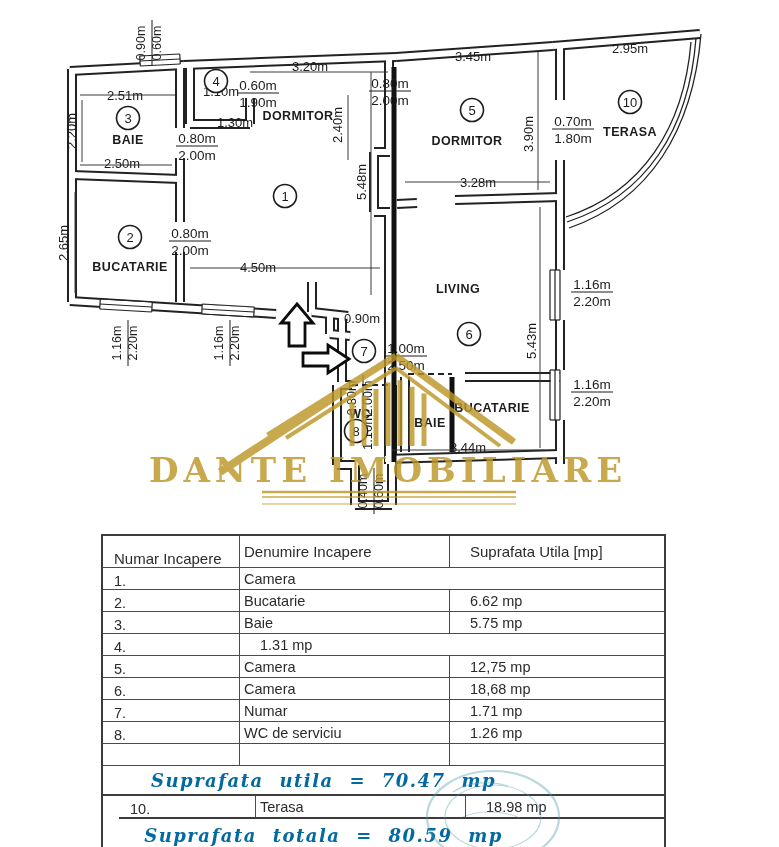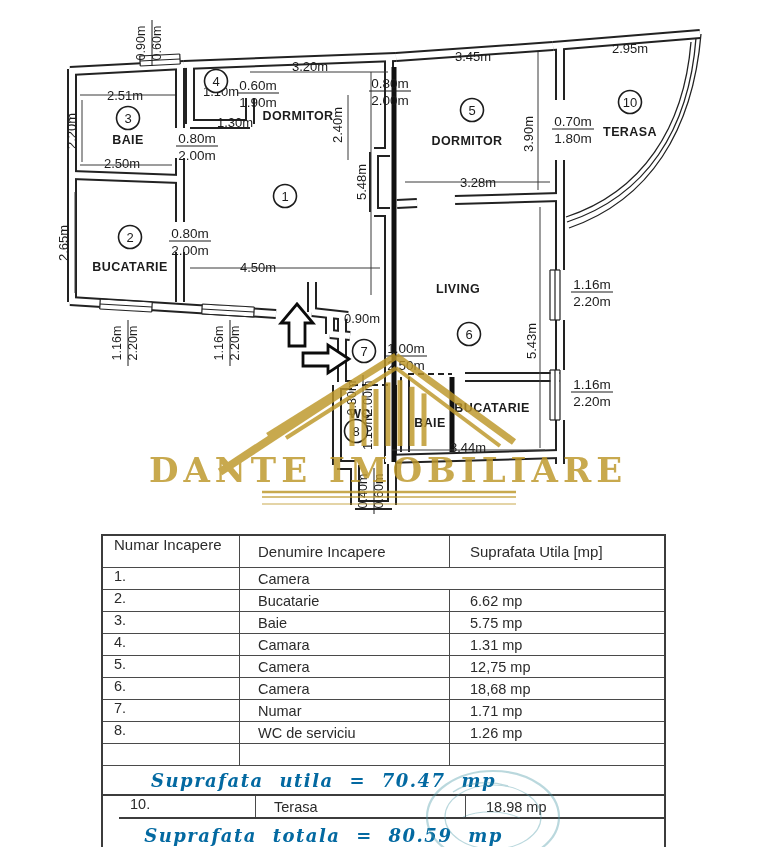--- a/index.html
+++ b/index.html
@@ -1,25 +1,25 @@
 <!DOCTYPE html>
 <html><head>
 <meta charset="utf-8">
 <style>
   html,body{margin:0;padding:0;background:#ffffff;}
   .sheet{position:relative;width:779px;height:847px;background:#ffffff;overflow:hidden;
          font-family:"Liberation Sans",sans-serif;color:#2b2b2b;}
   #plan-svg{position:absolute;left:0;top:0;}
   
   .tbl{position:absolute;left:101px;top:534px;width:561px;border:2px solid #3c3c3c;background:#fff;}
-  .row{display:flex;align-items:flex-start;border-bottom:1px solid #4a4a4a;}
+  .row{display:flex;align-items:flex-end;border-bottom:1px solid #4a4a4a;}
   .thead{height:31px;font-size:15px;}
   .drow{height:21px;font-size:14.5px;}
   .c1{width:136px;padding-left:11px;box-sizing:border-box;}
-  .c2{width:210px;padding-left:18px;border-left:1.5px solid #4a4a4a;box-sizing:border-box;align-self:stretch;display:flex;align-items:center;}
+  .c2{width:210px;padding-left:4px;border-left:1.5px solid #4a4a4a;box-sizing:border-box;align-self:stretch;display:flex;align-items:center;}
   .c3{flex:1;padding-left:20px;border-left:1.5px solid #4a4a4a;box-sizing:border-box;align-self:stretch;display:flex;align-items:center;}
   .band{height:30px;display:flex;align-items:center;justify-content:center;
         font-family:"DejaVu Serif",serif;font-style:italic;font-weight:600;font-size:18px;
         letter-spacing:1.5px;word-spacing:8px;color:#0369a1;
         border-bottom:2px solid #3c3c3c;padding-right:120px;box-sizing:border-box;}
   .band.last{border-bottom:none;height:32px;}
   .trow{border-bottom:2px solid #3c3c3c;margin-left:16px;}
   
   #stamp{position:absolute;left:408px;top:762px;opacity:.38;pointer-events:none;}
 </style>
@@ -278,21 +278,20 @@
           <div class="c2">Bucatarie</div>
           <div class="c3">6.62 mp</div>
         </div>
         <div class="row drow">
           <div class="c1">3.</div>
           <div class="c2">Baie</div>
           <div class="c3">5.75 mp</div>
         </div>
         <div class="row drow">
           <div class="c1">4.</div>
-          <div class="c2">Camara</div>
           <div class="c3">1.31 mp</div>
         </div>
         <div class="row drow">
           <div class="c1">5.</div>
           <div class="c2">Camera</div>
           <div class="c3">12,75 mp</div>
         </div>
         <div class="row drow">
           <div class="c1">6.</div>
           <div class="c2">Camera</div>

